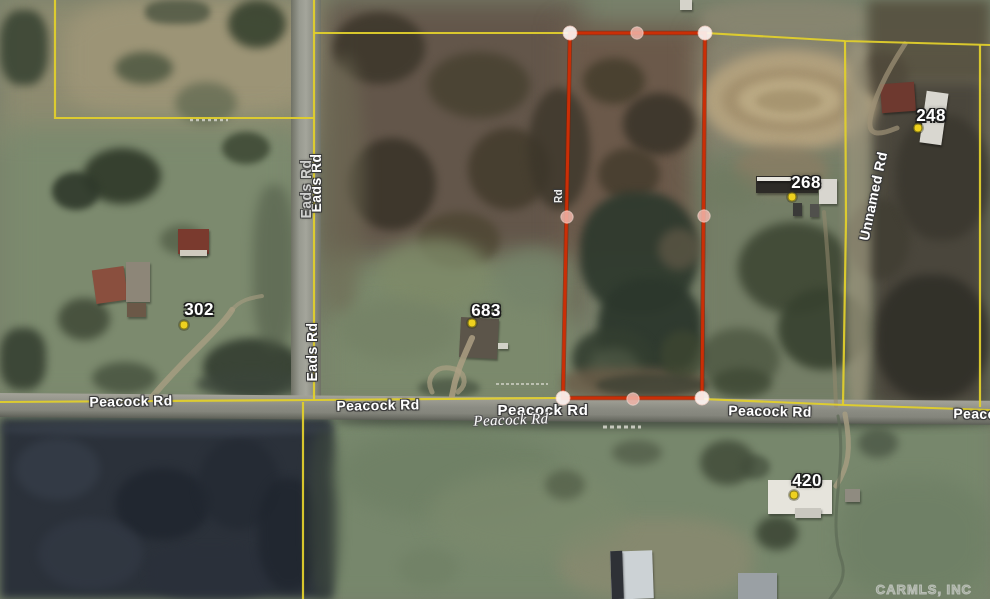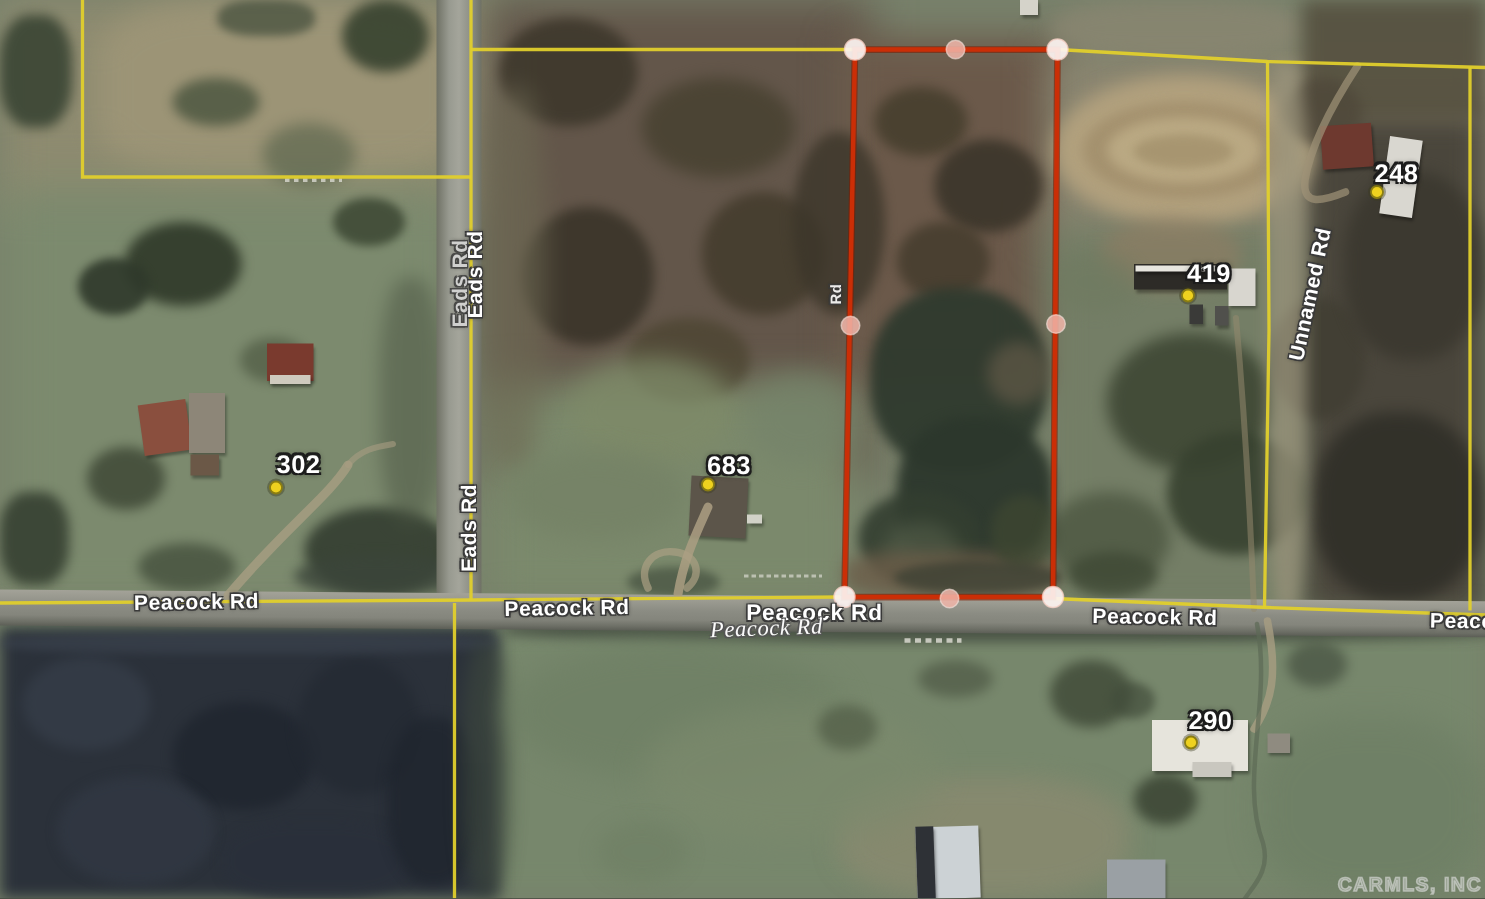--- a/index.html
+++ b/index.html
@@ -33,21 +33,21 @@
   .road-label.italic{
     font-family:"Liberation Serif",serif;font-style:italic;font-weight:400;font-size:15px;color:#fafafa;
     text-shadow:-1px -1px 0 #555,1px -1px 0 #555,-1px 1px 0 #555,1px 1px 0 #555;
   }
   .addr-label{
     position:absolute;color:#fff;font-weight:700;font-size:17px;letter-spacing:.3px;
     transform:translate(-50%,-50%);white-space:nowrap;
     text-shadow:-1.5px -1.5px 0 #1c1c1c,1.5px -1.5px 0 #1c1c1c,-1.5px 1.5px 0 #1c1c1c,1.5px 1.5px 0 #1c1c1c,0 0 4px #111;
   }
   #watermark{
-    position:absolute;right:2px;bottom:2px;font-size:13px;font-weight:700;letter-spacing:1px;
+    position:absolute;right:18px;bottom:2px;font-size:13px;font-weight:700;letter-spacing:1px;
     color:rgba(255,255,255,0.10);
     -webkit-text-stroke:1px rgba(225,225,225,0.55);
     text-shadow:0 0 1px rgba(200,200,200,.35);
   }
 </style>
 </head>
 <body>
 
 <div id="map">
   <div id="terrain">
@@ -213,18 +213,18 @@
       <div class="road-label outline-small" style="left: 558px; top: 196px; transform: translate(-50%, -50%) rotate(-90deg);">Rd</div>
       <div class="road-label outline" style="left: 873px; top: 196px; transform: translate(-50%, -50%) rotate(-78deg);">Unnamed Rd</div>
       <div class="road-label outline" style="left: 131px; top: 401px; transform: translate(-50%, -50%) rotate(-1deg);">Peacock Rd</div>
       <div class="road-label outline" style="left: 378px; top: 405px; transform: translate(-50%, -50%) rotate(-1deg);">Peacock Rd</div>
       <div class="road-label outline-big" style="left: 543px; top: 409px; transform: translate(-50%, -50%) rotate(0deg);">Peacock Rd</div>
       <div class="road-label italic" style="left: 511px; top: 420px; transform: translate(-50%, -50%) rotate(-2deg);">Peacock Rd</div>
       <div class="road-label outline" style="left: 770px; top: 411px; transform: translate(-50%, -50%) rotate(1deg);">Peacock Rd</div>
       <div class="road-label outline" style="left: 995px; top: 414px; transform: translate(-50%, -50%) rotate(1deg);">Peacock Rd</div>
       <div class="addr-label" style="left: 199px; top: 310px;">302</div>
       <div class="addr-label" style="left: 486px; top: 311px;">683</div>
-      <div class="addr-label" style="left: 806px; top: 183px;">419</div>
+      <div class="addr-label" style="left: 806px; top: 183px;">268</div>
       <div class="addr-label" style="left: 931px; top: 116px;">248</div>
-      <div class="addr-label" style="left: 807px; top: 481px;">290</div>
+      <div class="addr-label" style="left: 807px; top: 481px;">420</div>
     </div>
   <div id="watermark">CARMLS, INC</div>
 </div>
 
 </body></html>

